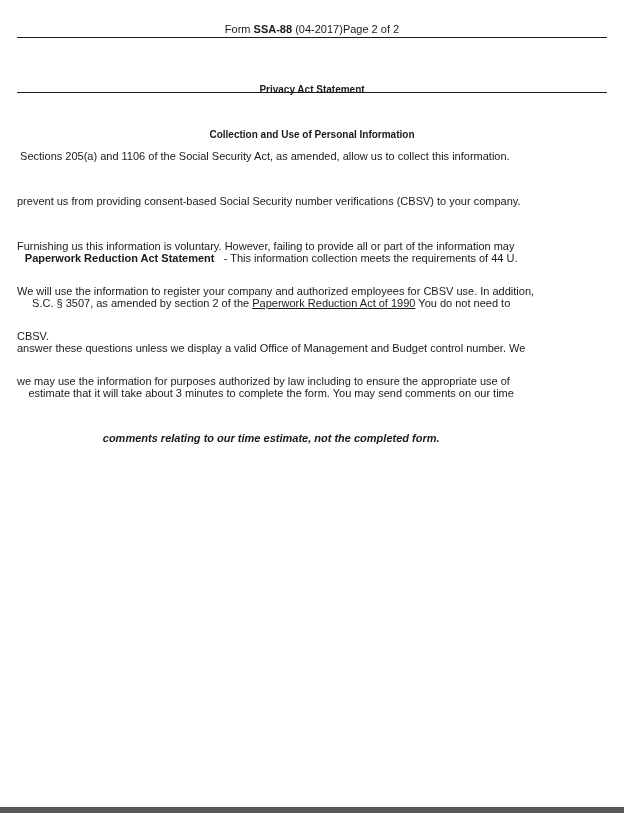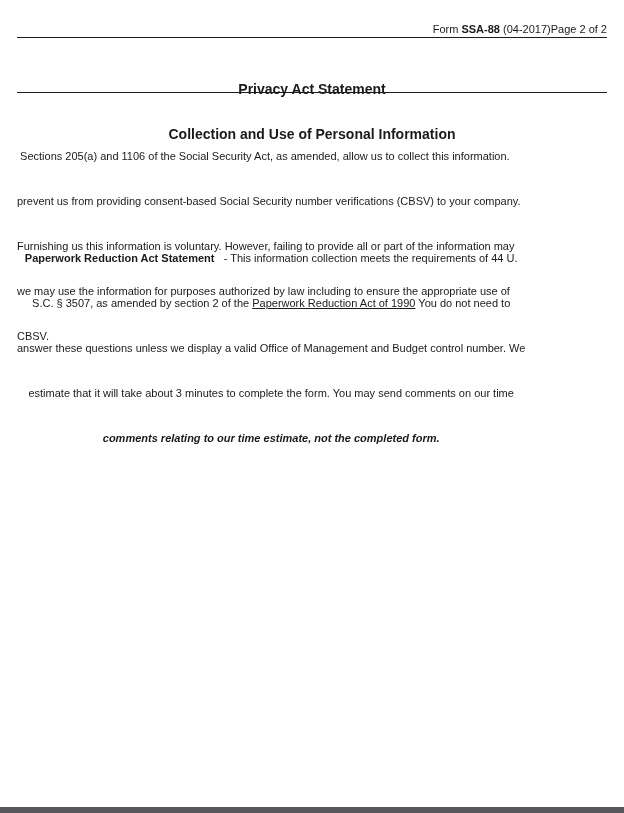--- a/index.html
+++ b/index.html
@@ -15,21 +15,21 @@
     font-family: "Liberation Sans", "DejaVu Sans", sans-serif;
     color: #1a1a1a;
     overflow: hidden;
   }
   .header-row {
     position: absolute;
     top: 23px;
     left: 17px;
     right: 17px;
     display: flex;
-    justify-content: flex-end;
+    justify-content: center;
     align-items: baseline;
     font-size: 11px;
     line-height: 13px;
     white-space: pre;
   }
   .form-number-bold { font-weight: bold; }
   .rule {
     position: absolute;
     left: 17px;
     right: 17px;
@@ -37,21 +37,21 @@
     border-top: 1.4px solid #1c1c1c;
   }
   .rule-header { top: 37px; }
   .rule-title  { top: 92px; }
   .doc-title {
     position: absolute;
     top: 52px;
     left: 0;
     right: 0;
     text-align: center;
-    font-size: 14px;
+    font-size: 10px;
     font-weight: bold;
     line-height: 15px;
     white-space: pre;
   }
   .paragraph {
     position: absolute;
     left: 17px;
     font-size: 11px;
     line-height: 15px;
     white-space: pre;
@@ -87,22 +87,23 @@
     <div>Privacy Act Statement</div>
     <div>Collection and Use of Personal Information</div>
   </div>
 
   <div class="rule rule-title"></div>
 
   <div class="paragraph para-privacy">
     <div> Sections 205(a) and 1106 of the Social Security Act, as amended, allow us to collect this information.</div>
     <div>prevent us from providing consent-based Social Security number verifications (CBSV) to your company.</div>
     <div>Furnishing us this information is voluntary. However, failing to provide all or part of the information may</div>
+    <div>We will use the information to register your company and authorized employees for CBSV use. In addition,</div>
+    <div>CBSV.</div>
     <div>we may use the information for purposes authorized by law including to ensure the appropriate use of</div>
-    <div>CBSV.</div>
   </div>
 
   <div class="paragraph para-paperwork">
     <div><span class="seg-bold">Paperwork Reduction Act Statement</span><span>   - This information collection meets the requirements of 44 U.</span></div>
     <div><span>S.C. § 3507, as amended by section 2 of the </span><span class="seg-underline">Paperwork Reduction Act of 1990</span><span> You do not need to</span></div>
     <div>answer these questions unless we display a valid Office of Management and Budget control number. We</div>
     <div>estimate that it will take about 3 minutes to complete the form. You may send comments on our time</div>
     <div class="seg-emph">comments relating to our time estimate, not the completed form.</div>
   </div>
 

